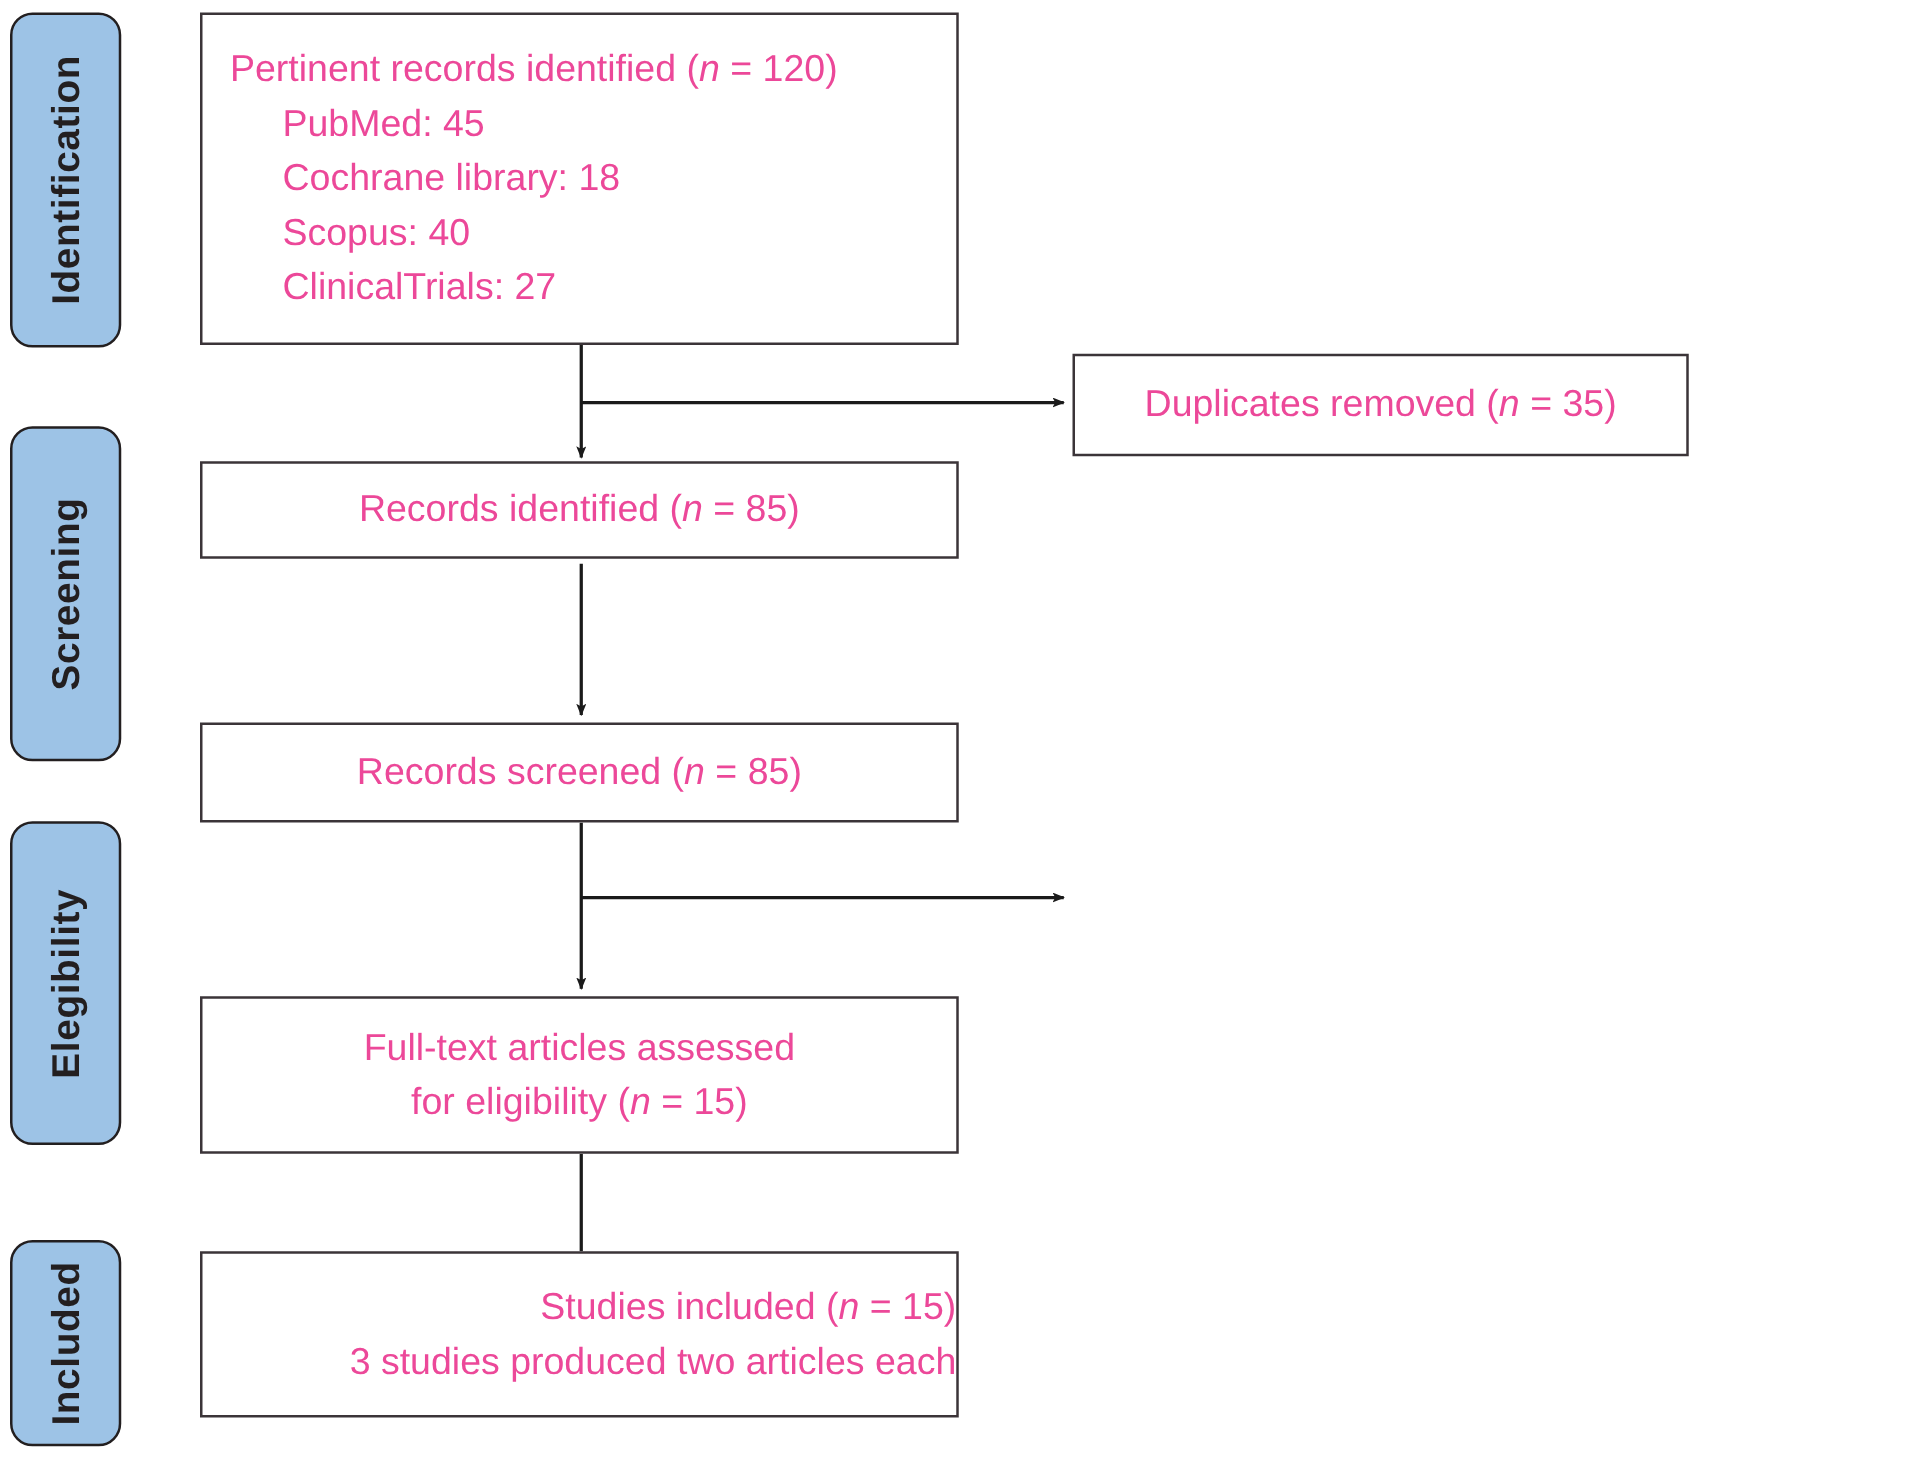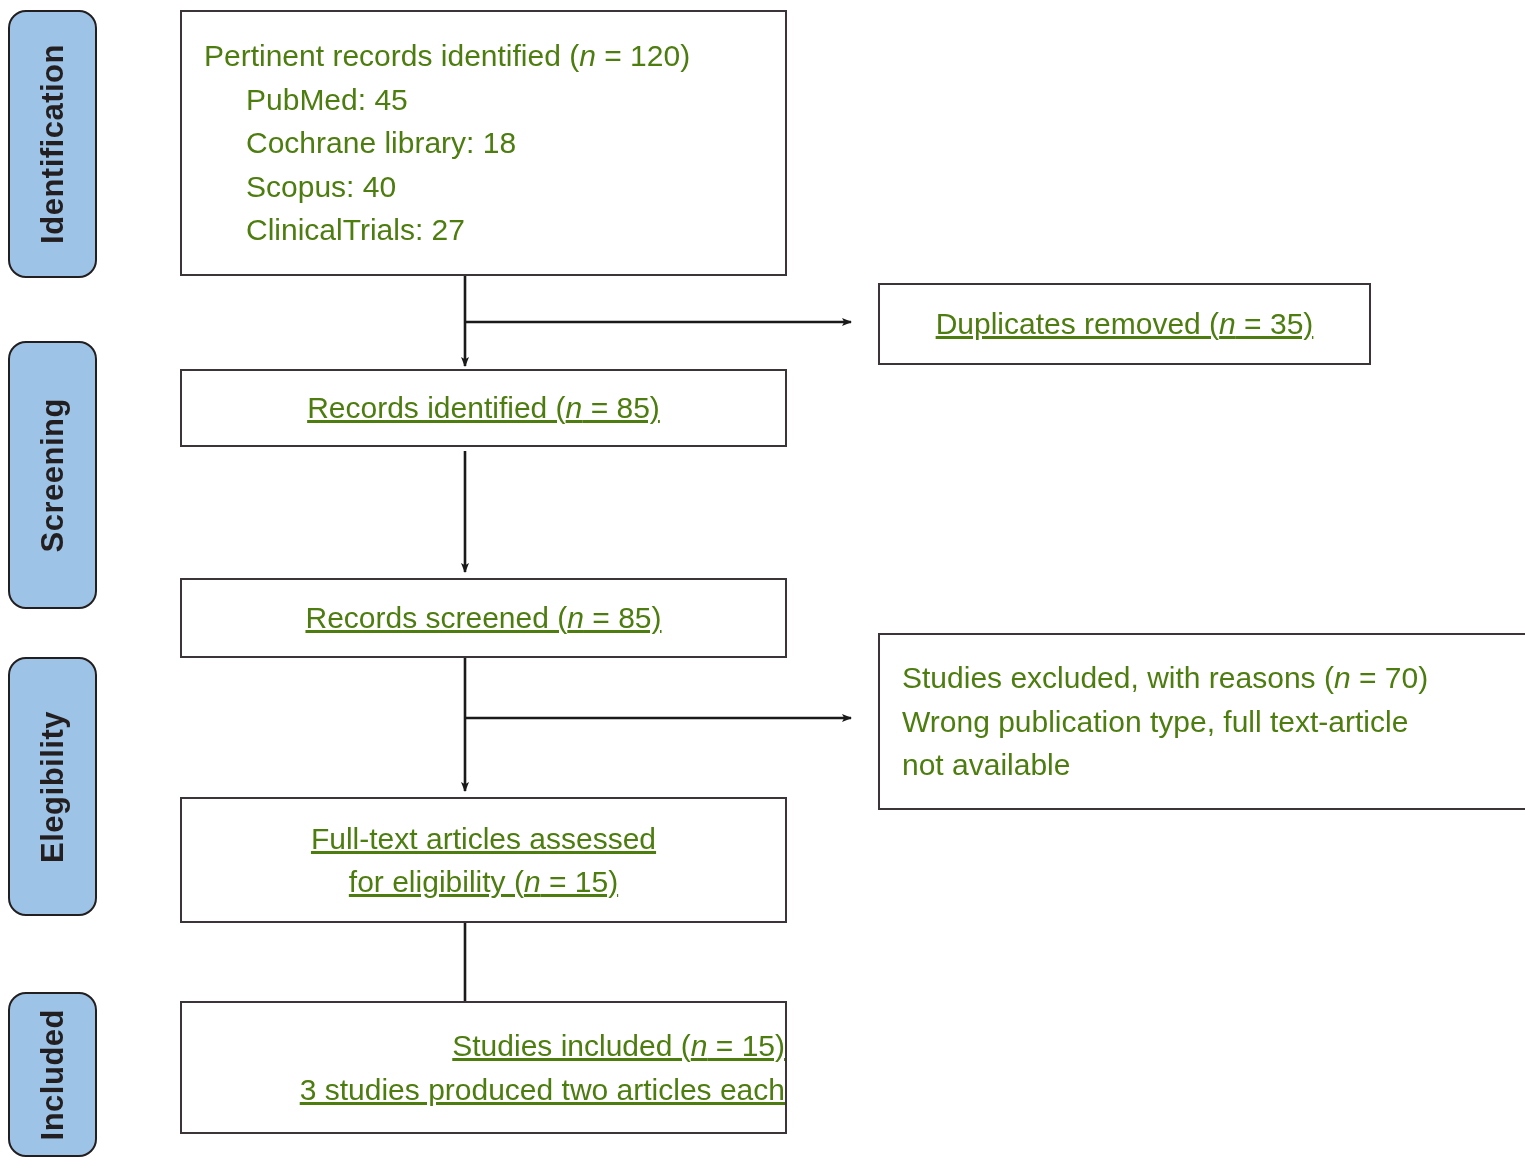--- a/index.html
+++ b/index.html
@@ -40,32 +40,30 @@
 
   
   .flow-box {
     position: absolute;
     background: #ffffff;
     border: 2.5px solid #3b3438;
     box-sizing: border-box;
     display: flex;
     flex-direction: column;
     justify-content: center;
-    color: #4d7c0f;
+    color: #ec4899;
     font-size: 30px;
     line-height: 1.45;
-    margin-left: 20px;
   }
   .flow-box .line {
     white-space: nowrap;
   }
   .flow-box.center-text {
     align-items: center;
     text-align: center;
-    text-decoration: underline;
   }
   .flow-box.left-text {
     align-items: flex-start;
     text-align: left;
   }
   .flow-box.left-text .line {
     padding-left: 22px;
   }
   .flow-box.left-text .line.indented {
     padding-left: 64px;
@@ -158,27 +156,20 @@
       <span>Records identified (</span><span class="italic-n">n</span><span> = 85)</span>
     </div>
   </div>
 
   <div class="flow-box center-text" style="left:160px; top:578px; width:607px; height:80px;">
     <div class="line">
       <span>Records screened (</span><span class="italic-n">n</span><span> = 85)</span>
     </div>
   </div>
 
-  <div class="flow-box left-text" style="left:858px; top:633px; width:660px; height:177px;">
-    <div class="line">
-      <span>Studies excluded, with reasons (</span><span class="italic-n">n</span><span> = 70)</span>
-    </div>
-    <div class="line">Wrong publication type, full text-article</div>
-    <div class="line">not available</div>
-  </div>
 
   <div class="flow-box center-text" style="left:160px; top:797px; width:607px; height:126px;">
     <div class="line">Full-text articles assessed</div>
     <div class="line">
       <span>for eligibility (</span><span class="italic-n">n</span><span> = 15)</span>
     </div>
   </div>
 
   <div class="flow-box center-text" style="left:160px; top:1001px; width:607px; height:133px;align-items:flex-end;">
     <div class="line">

